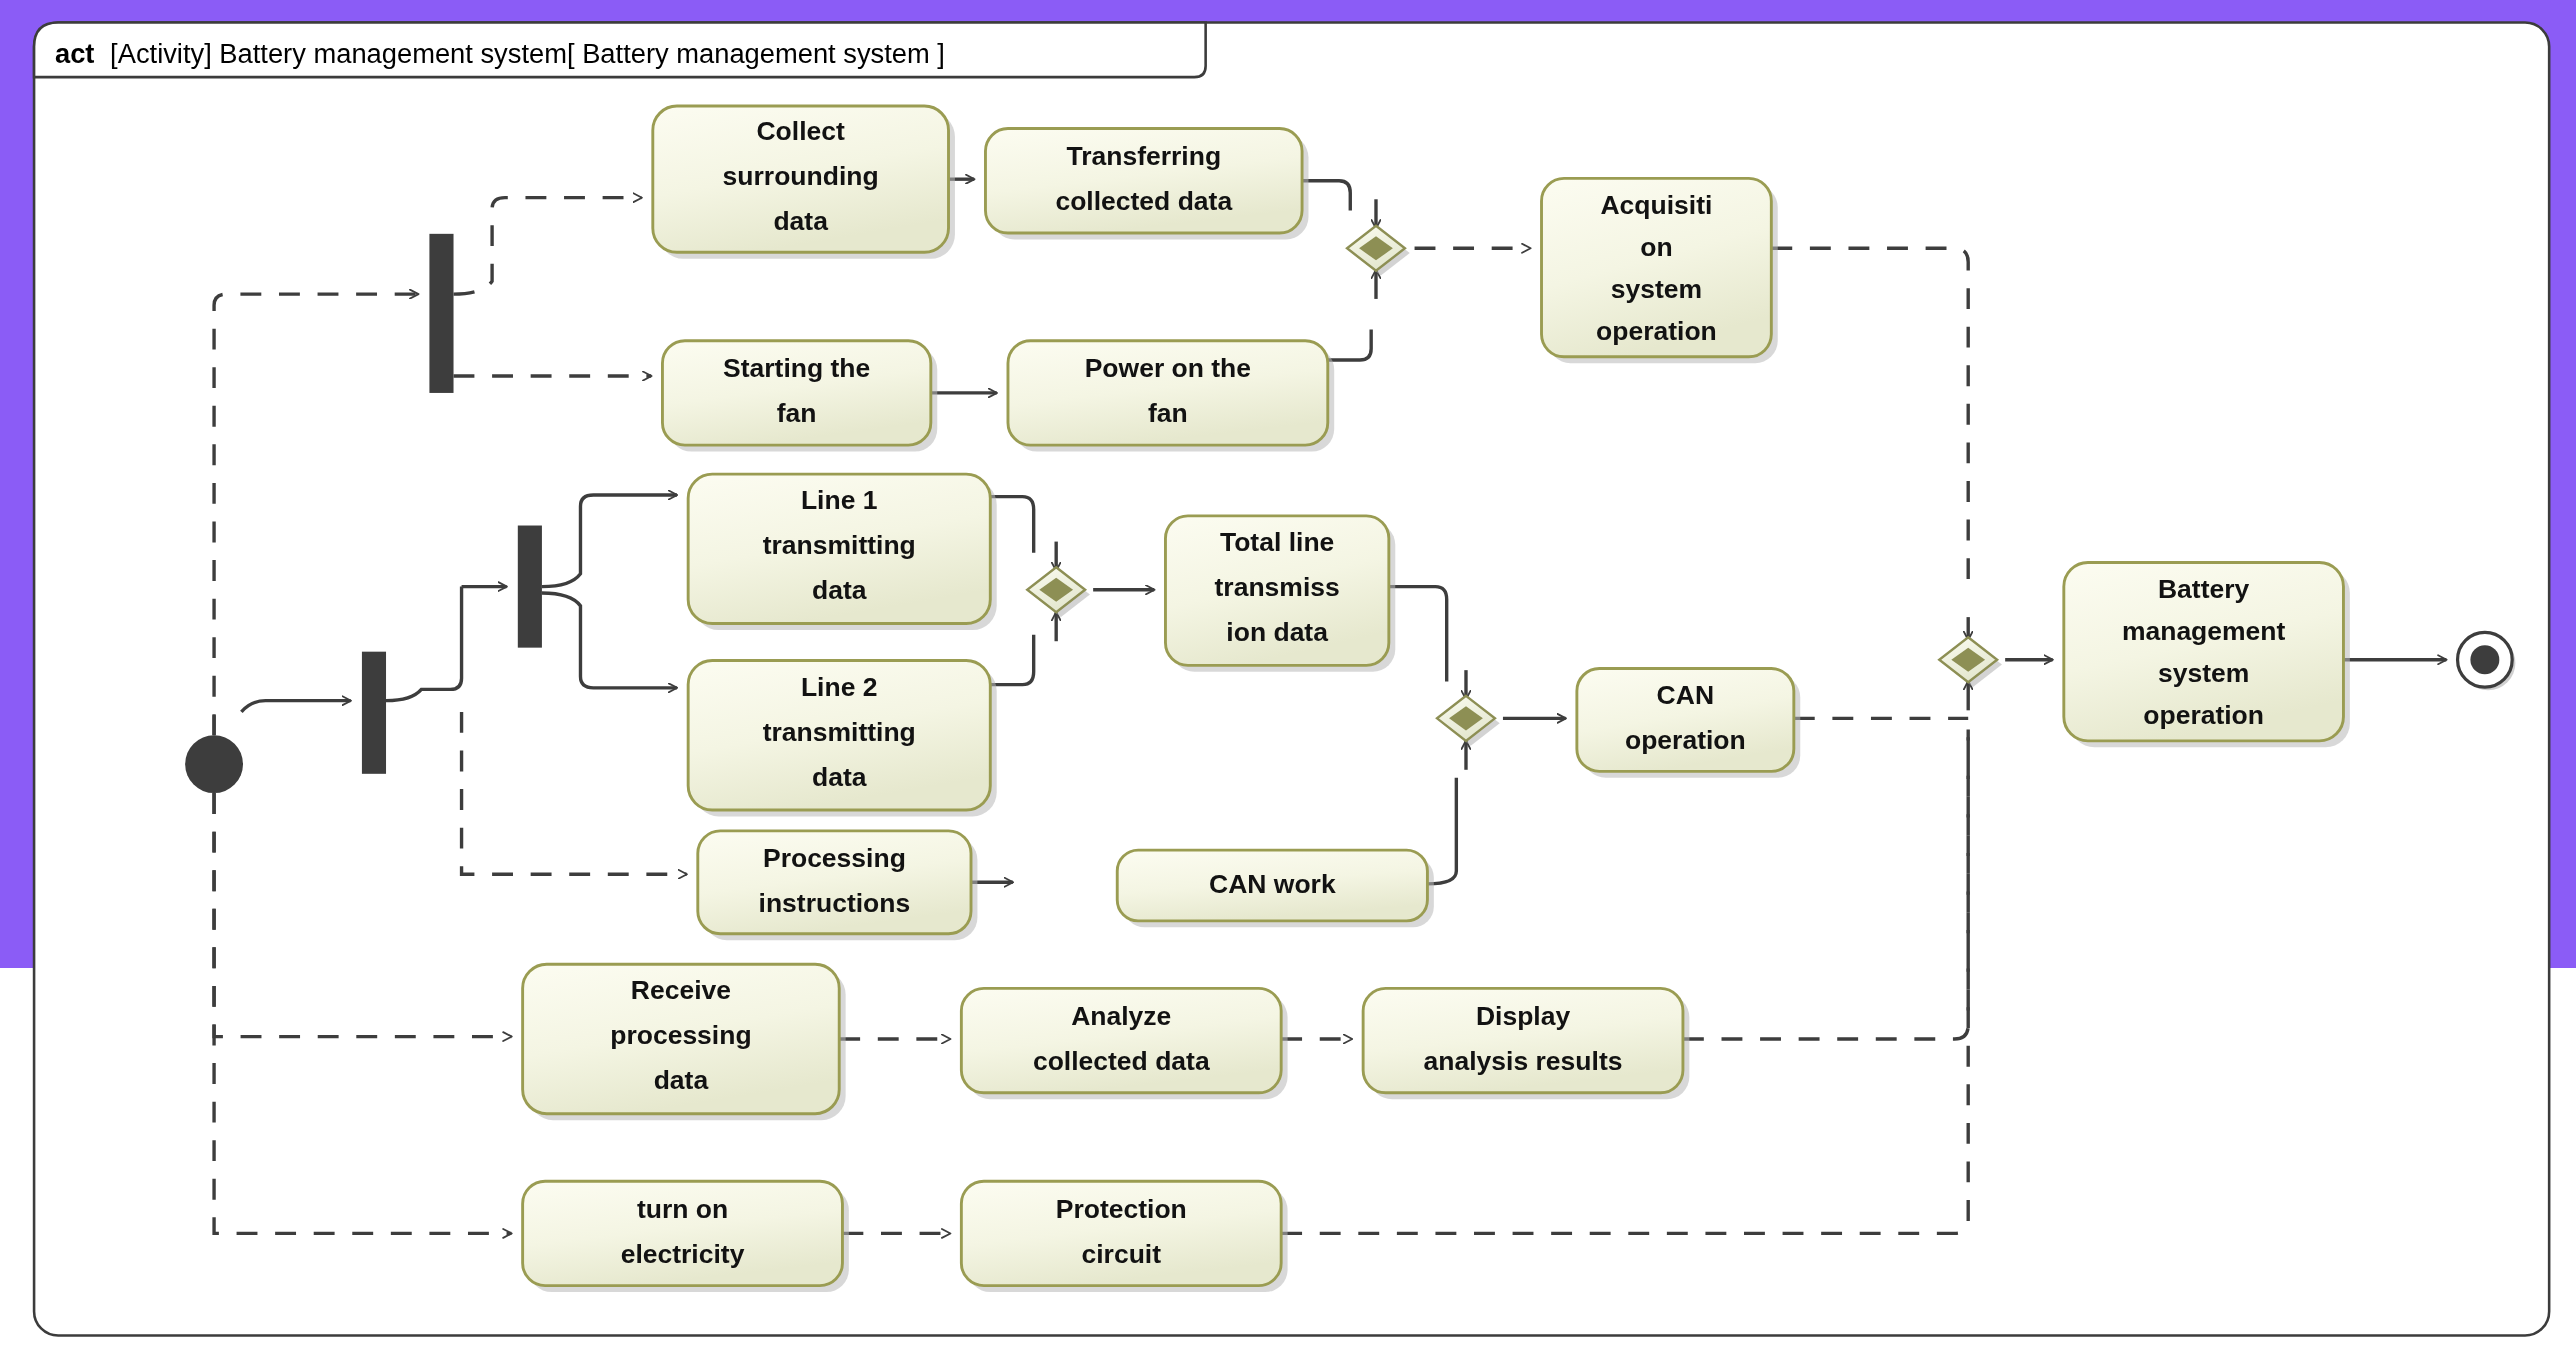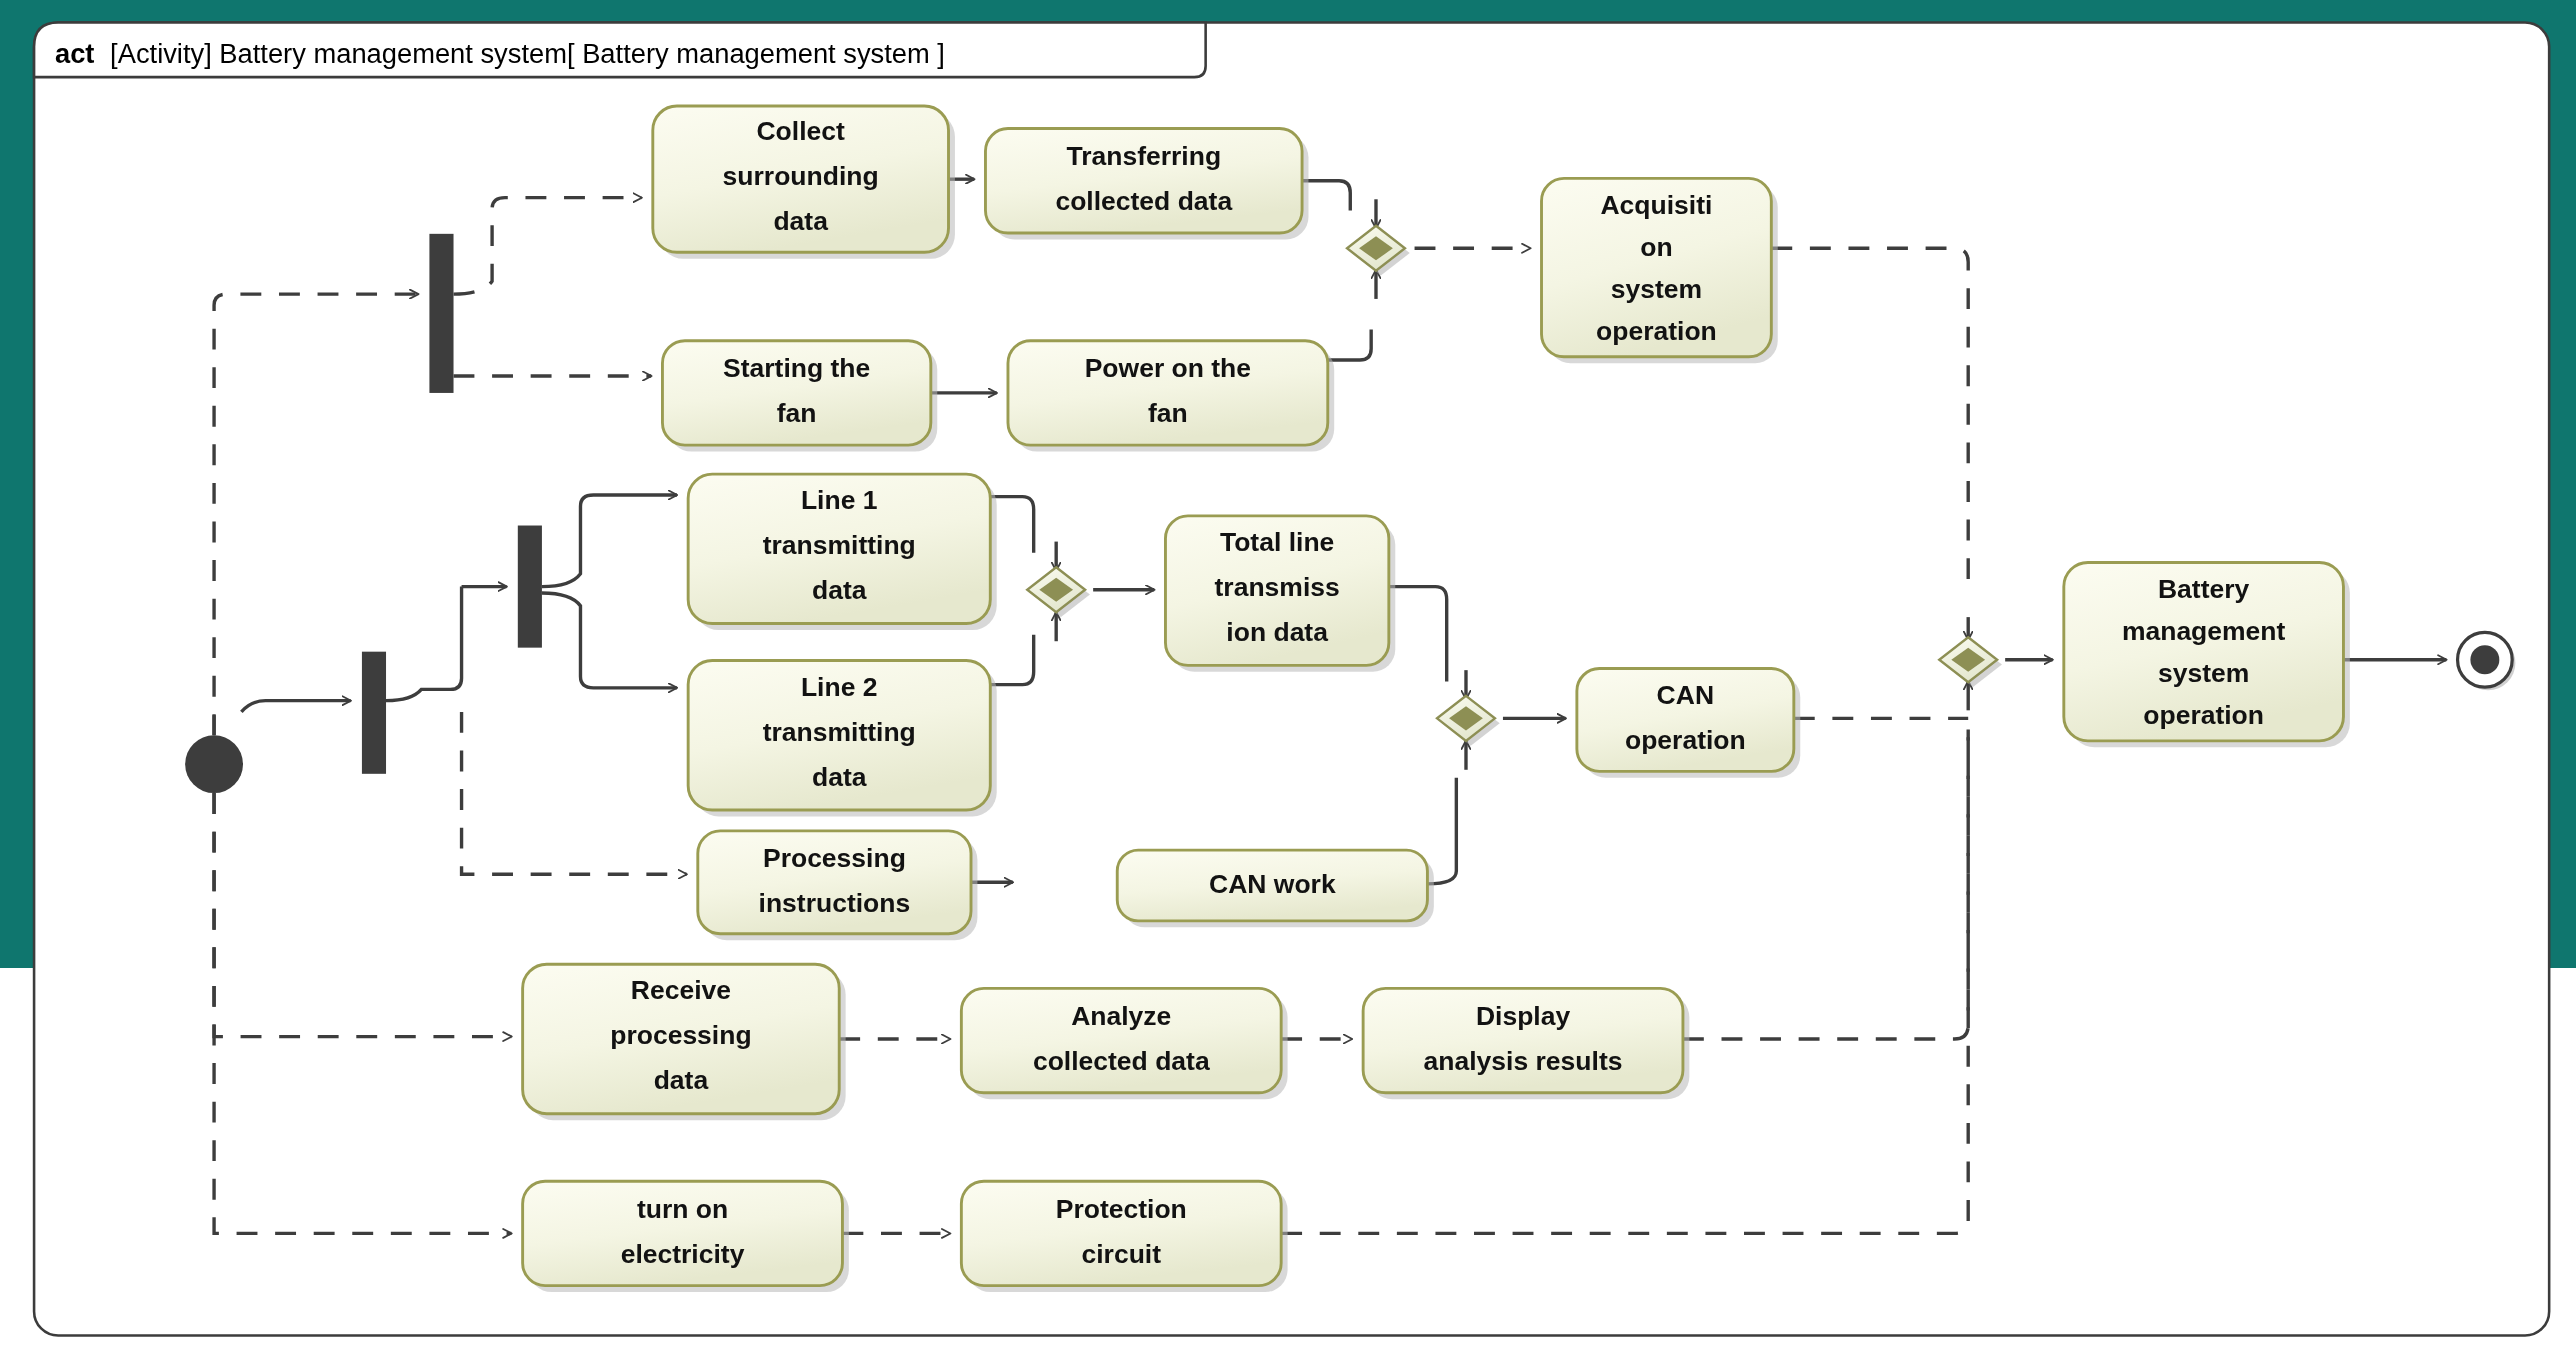--- a/index.html
+++ b/index.html
@@ -10,21 +10,21 @@
   body {
     width: 2576px;
     height: 1362px;
     font-family: "Liberation Sans", sans-serif;
     overflow: hidden;
   }
   #diagram-root {
     position: relative;
     width: 2576px;
     height: 968px;
-    background: #0f766e;
+    background: #8b5cf6;
   }
   svg#canvas {
     position: absolute;
     inset: 0;
     width: 2576px;
     height: 1362px;
     display: block;
   }
   .frame-title-text {
     font-family: "Liberation Sans", sans-serif;

